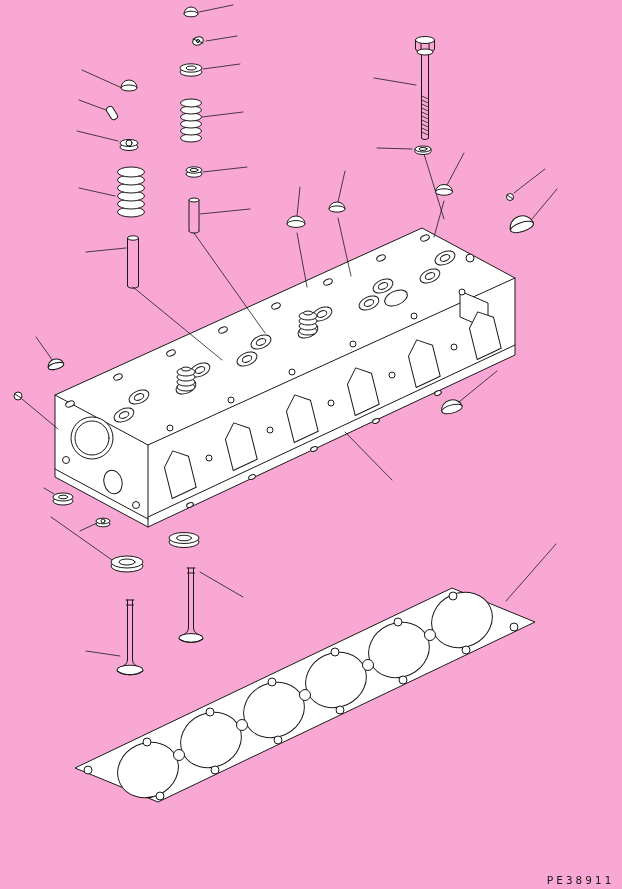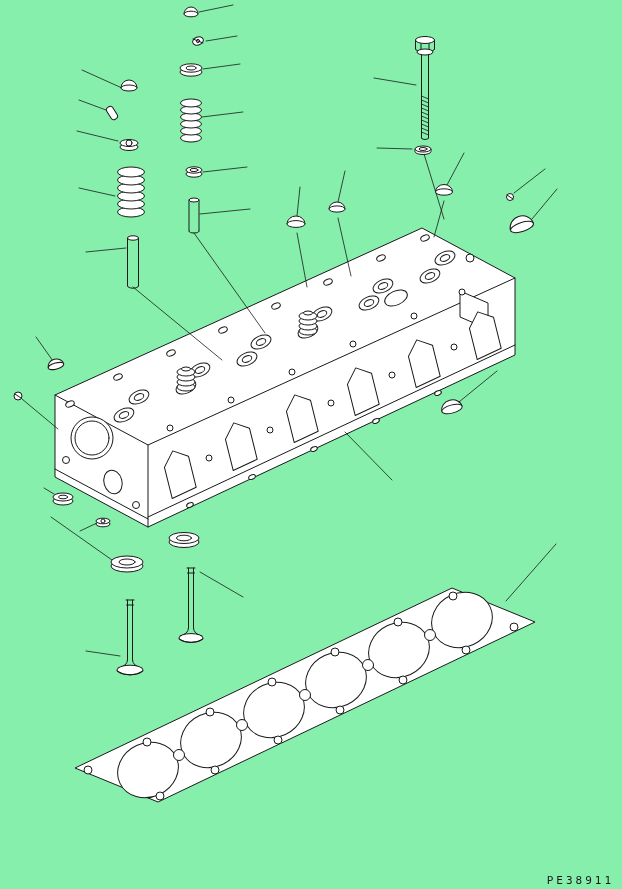--- a/index.html
+++ b/index.html
@@ -1,16 +1,16 @@
 <!DOCTYPE html>
 <html><head>
 <meta charset="utf-8">
 <style>
   html, body { margin: 0; padding: 0; background: #ffffff; }
-  .stage { position: relative; width: 622px; height: 889px; background: #86efac; overflow: hidden; }
+  .stage { position: relative; width: 622px; height: 889px; background: #f9a8d4; overflow: hidden; }
   svg { display: block; }
   
   .s { fill: none; stroke: #1a1a1a; stroke-width: 1; stroke-linecap: round; stroke-linejoin: round; }
   .f { fill: #ffffff; stroke: #1a1a1a; stroke-width: 1; stroke-linejoin: round; }
   .l { fill: none; stroke: #1a1a1a; stroke-width: 0.8; stroke-linecap: round; }
   .code-text { font-family: "DejaVu Sans Mono", monospace; font-size: 11px; letter-spacing: 3px; fill: #1a1a1a; }
 </style>
 </head>
 <body>
 

